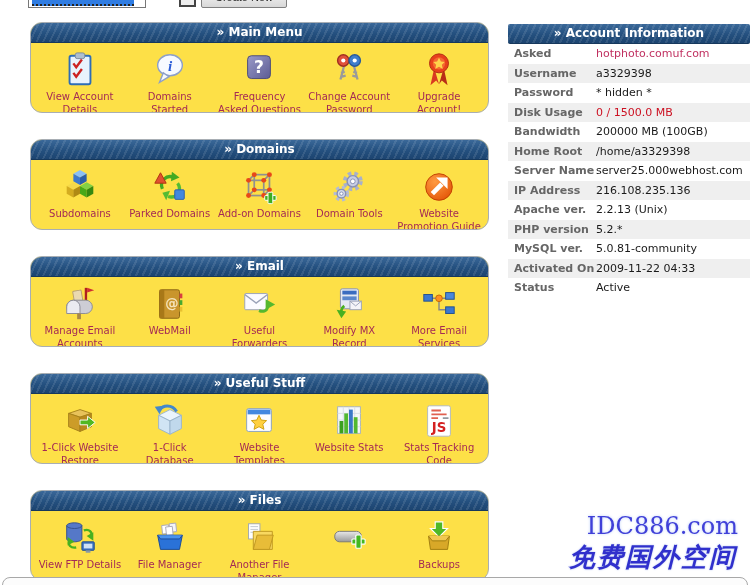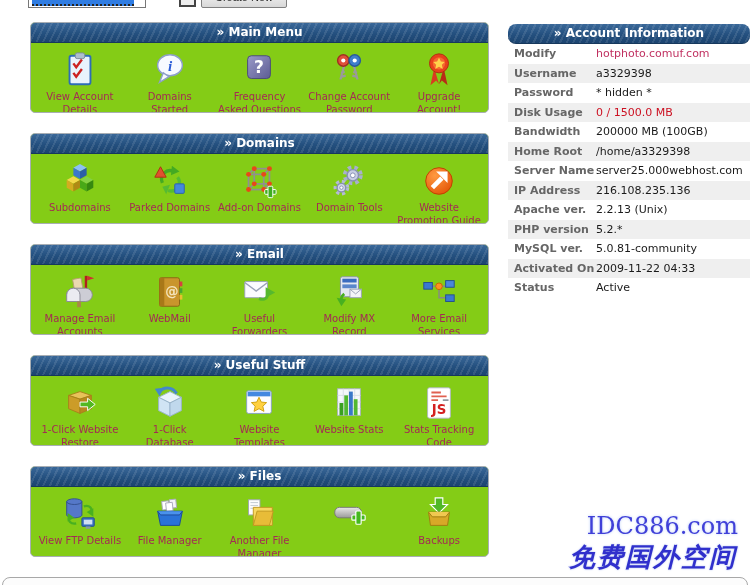--- a/index.html
+++ b/index.html
@@ -9,36 +9,36 @@
   }
   
   #topform{position:absolute;left:28px;top:-15px;height:24px;width:290px}
   #dom-input{position:absolute;left:0;top:0;width:116px;height:21px;border:1px solid #777;background:#fff}
   #dom-sel{position:absolute;left:3px;top:5px;width:102px;height:13px;background:#2f7ce2;border-bottom:2px dotted #222}
   #dom-selo{position:absolute;left:3px;top:5px;width:4px;height:13px;background:#e87010}
   #go-btn{position:absolute;left:151px;top:0;width:17px;height:22px;border:2px solid #444;background:#eee;font-size:8px;color:#222;padding:0}
   #create-btn{position:absolute;left:173px;top:0;width:86px;height:23px;border:1px solid #808080;border-radius:2px;background:linear-gradient(#fff,#d8d8d8);font-size:11px;color:#222;padding:0}
   
   #sections{position:absolute;left:30px;top:22px;width:459px}
-  .section{border:1px solid #a8aeb4;border-radius:5px;background:#84cc16;margin-bottom:20px;height:89px;overflow:hidden}
+  .section{border:1px solid #a8aeb4;border-radius:12px;background:#fde047;margin-bottom:26px;height:89px;overflow:hidden}
   .sec-header{
     height:19px;line-height:19px;text-align:center;color:#fff;font-size:12px;font-weight:bold;
     background:
       repeating-linear-gradient(115deg,rgba(255,255,255,.10) 0 2px,rgba(255,255,255,0) 2px 6px),
       linear-gradient(180deg,#3a6899 0%,#24507f 55%,#1c4470 100%);
     border-bottom:1px solid #16385c;border-radius:2px 2px 0 0;
   }
   .sec-body{display:flex;padding:6px 4px 0}
   .item{flex:1;text-align:center;cursor:pointer}
   .icap{height:42px;display:flex;align-items:center;justify-content:center}
   .icap svg{display:block}
   .ilab{font-size:10px;line-height:12.5px;color:#a42a55;padding:0 3px}
   
   #acct{position:absolute;left:508px;top:24px;width:242px}
-  #acct .sec-header{border-radius:8px}
+  #acct .sec-header{border-radius:2px}
   .arow{display:flex;height:19.5px;align-items:center;font-size:11px}
   .arow.even{background:#efefef}
   .alab{width:82px;padding-left:6px;font-weight:bold;color:#666;flex:none}
   .aval{color:#1a1a1a;white-space:nowrap}
   .aval.link{color:#c03060;cursor:pointer}
   .aval.alert{color:#cc1122}
   
   #wm1{position:absolute;right:12px;top:512px;font-family:"DejaVu Serif","Liberation Serif",serif;font-size:24px;font-weight:normal;color:#4040d8;text-shadow:0 0 3px #b8ccf8}
   #wm2{position:absolute;right:13px;top:540px;font-size:26px;font-weight:bold;font-style:italic;color:#3030cc;letter-spacing:2px;text-shadow:0 0 2px #aabbee}
   
@@ -486,21 +486,21 @@
           <div class="ilab"></div>
         </div>
       </div>
     </div>
   </div>
 
 <div id="acct">
   <div class="sec-header">» Account Information</div>
   <div id="acct-rows">
       <div class="arow">
-        <span class="alab">Modify</span>
+        <span class="alab">Asked</span>
         <span class="aval link">hotphoto.comuf.com</span>
       </div>
       <div class="arow even">
         <span class="alab">Username</span>
         <span class="aval">a3329398</span>
       </div>
       <div class="arow">
         <span class="alab">Password</span>
         <span class="aval">* hidden *</span>
       </div>

